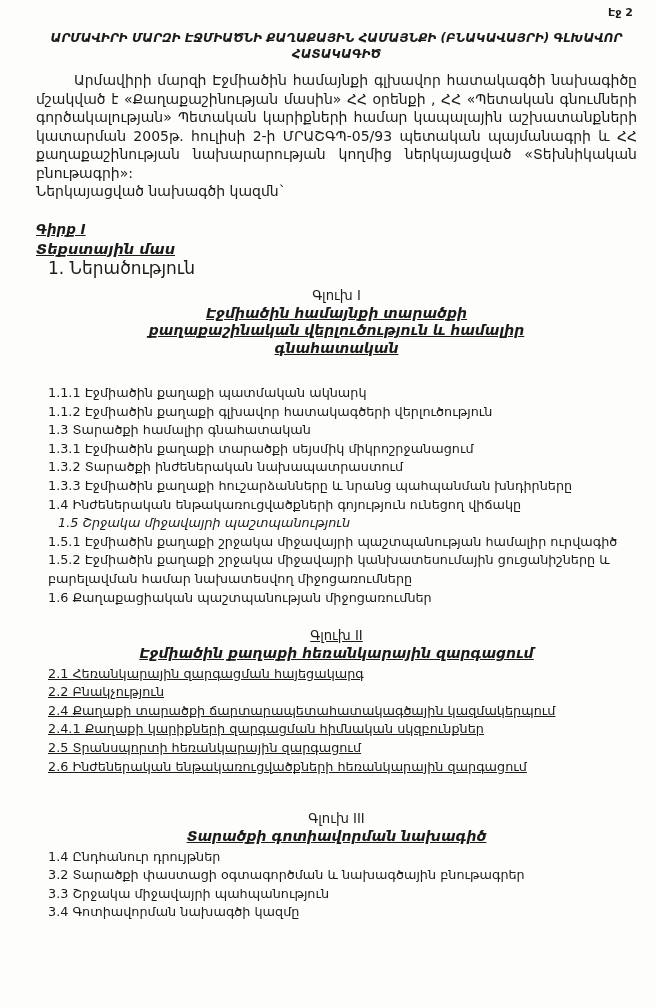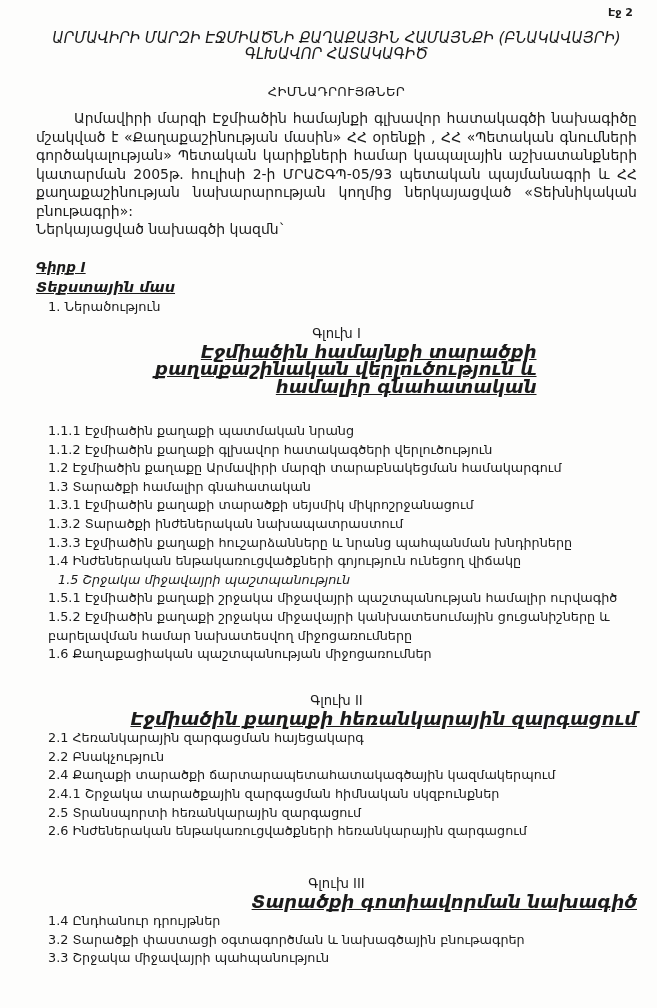--- a/index.html
+++ b/index.html
@@ -20,23 +20,23 @@
   .pagenum {
     text-align: right;
     padding-right: 4px;
     font-size: 11px;
     font-weight: 700;
     line-height: 15px;
   }
   .doc-title {
     margin-top: 10px;
     text-align: center;
-    font-size: 15px;
+    font-size: 12px;
     line-height: 16px;
-    font-weight: 400;
+    font-weight: 700;
     font-style: italic;
   }
   .doc-subtitle {
     margin-top: 21px;
     text-align: center;
     font-size: 13px;
     letter-spacing: 0.4px;
     line-height: 17px;
   }
   .intro {
@@ -59,41 +59,41 @@
     text-decoration: underline;
   }
   .book-part {
     font-size: 14.5px;
     line-height: 20px;
     font-weight: 700;
     font-style: italic;
     text-decoration: underline;
   }
   .book-intro {
-    font-size: 13px;
+    font-size: 17px;
     line-height: 19px;
     padding-left: 12px;
   }
   .chapter-heading {
     text-align: center;
     font-size: 13.2px;
     line-height: 17px;
   }
   .chapter-title {
-    text-align: right;
-    font-size: 18px;
+    text-align: center;
+    font-size: 14px;
     line-height: 17.5px;
     font-weight: 700;
     font-style: italic;
     text-decoration: underline;
   }
   .c1 .chapter-heading { margin-top: 9px; text-align: center; }
   .c1 .chapter-title { max-width: 400px; margin: 1px auto 0 auto; }
   .c1 .items { margin-top: 27px; }
-  .c2 { margin-top: 28px; }
+  .c2 { margin-top: 20px; text-decoration: underline; }
   .c3 { margin-top: 34px; }
   .c2 .chapter-title, .c3 .chapter-title { margin-top: 1px; }
   .c2 .items, .c3 .items { margin-top: 2px; }
   .item {
     font-size: 12.8px;
     line-height: 18.6px;
     padding-left: 12px;
   }
   .item.em {
     font-style: italic;
@@ -102,65 +102,64 @@
 </style>
 </head>
 <body>
 
 <div class="page">
 
   <div class="pagenum">Էջ 2</div>
 
   <div class="doc-title">ԱՐՄԱՎԻՐԻ ՄԱՐԶԻ ԷՋՄԻԱԾՆԻ ՔԱՂԱՔԱՅԻՆ ՀԱՄԱՅՆՔԻ (ԲՆԱԿԱՎԱՅՐԻ) ԳԼԽԱՎՈՐ ՀԱՏԱԿԱԳԻԾ</div>
 
-  <div class="doc-subtitle">ՀԻՄՆԱԴՐՈՒՅԹՆԵՐ</div>
 
   <p class="intro">Արմավիրի մարզի Էջմիածին համայնքի գլխավոր հատակագծի նախագիծը մշակված է «Քաղաքաշինության մասին» ՀՀ օրենքի , ՀՀ «Պետական գնումների գործակալության» Պետական կարիքների համար կապալային աշխատանքների կատարման 2005թ. հուլիսի 2-ի ՄՐԱՇԳՊ-05/93 պետական պայմանագրի և ՀՀ քաղաքաշինության նախարարության կողմից ներկայացված «Տեխնիկական բնութագրի»:</p>
 
   <div class="line">Ներկայացված նախագծի կազմն`</div>
 
   <div class="book-label">Գիրք I</div>
   <div class="book-part">Տեքստային մաս</div>
   <div class="book-intro">1. Ներածություն</div>
 
   <div class="chapter c1">
     <div class="chapter-heading">Գլուխ I</div>
     <div class="chapter-title">Էջմիածին համայնքի տարածքի քաղաքաշինական վերլուծություն և համալիր գնահատական</div>
     <div class="items">
-      <div class="item">1.1.1 Էջմիածին քաղաքի պատմական նրանց</div>
+      <div class="item">1.1.1 Էջմիածին քաղաքի պատմական ակնարկ</div>
       <div class="item">1.1.2 Էջմիածին քաղաքի գլխավոր հատակագծերի վերլուծություն</div>
-      <div class="item">1.2 Էջմիածին քաղաքը Արմավիրի մարզի տարաբնակեցման համակարգում</div>
       <div class="item">1.3 Տարածքի համալիր գնահատական</div>
       <div class="item">1.3.1 Էջմիածին քաղաքի տարածքի սեյսմիկ միկրոշրջանացում</div>
       <div class="item">1.3.2 Տարածքի ինժեներական նախապատրաստում</div>
       <div class="item">1.3.3 Էջմիածին քաղաքի հուշարձանները և նրանց պահպանման խնդիրները</div>
       <div class="item">1.4 Ինժեներական ենթակառուցվածքների գոյություն ունեցող վիճակը</div>
       <div class="item em">1.5 Շրջակա միջավայրի պաշտպանություն</div>
       <div class="item">1.5.1 Էջմիածին քաղաքի շրջակա միջավայրի պաշտպանության համալիր ուրվագիծ</div>
       <div class="item">1.5.2 Էջմիածին քաղաքի շրջակա միջավայրի կանխատեսումային ցուցանիշները և բարելավման համար նախատեսվող միջոցառումները</div>
       <div class="item">1.6 Քաղաքացիական պաշտպանության միջոցառումներ</div>
     </div>
   </div>
 
   <div class="chapter c2">
     <div class="chapter-heading">Գլուխ II</div>
     <div class="chapter-title">Էջմիածին քաղաքի հեռանկարային զարգացում</div>
     <div class="items">
       <div class="item">2.1 Հեռանկարային զարգացման հայեցակարգ</div>
       <div class="item">2.2 Բնակչություն</div>
       <div class="item">2.4 Քաղաքի տարածքի ճարտարապետահատակագծային կազմակերպում</div>
-      <div class="item">2.4.1 Շրջակա տարածքային զարգացման հիմնական սկզբունքներ</div>
+      <div class="item">2.4.1 Քաղաքի կարիքների զարգացման հիմնական սկզբունքներ</div>
       <div class="item">2.5 Տրանսպորտի հեռանկարային զարգացում</div>
       <div class="item">2.6 Ինժեներական ենթակառուցվածքների հեռանկարային զարգացում</div>
     </div>
   </div>
 
   <div class="chapter c3">
     <div class="chapter-heading">Գլուխ III</div>
     <div class="chapter-title">Տարածքի գոտիավորման նախագիծ</div>
     <div class="items">
       <div class="item">1.4 Ընդհանուր դրույթներ</div>
       <div class="item">3.2 Տարածքի փաստացի օգտագործման և նախագծային բնութագրեր</div>
       <div class="item">3.3 Շրջակա միջավայրի պահպանություն</div>
+      <div class="item">3.4 Գոտիավորման նախագծի կազմը</div>
     </div>
   </div>
 
 </div>
 
 </body></html>

